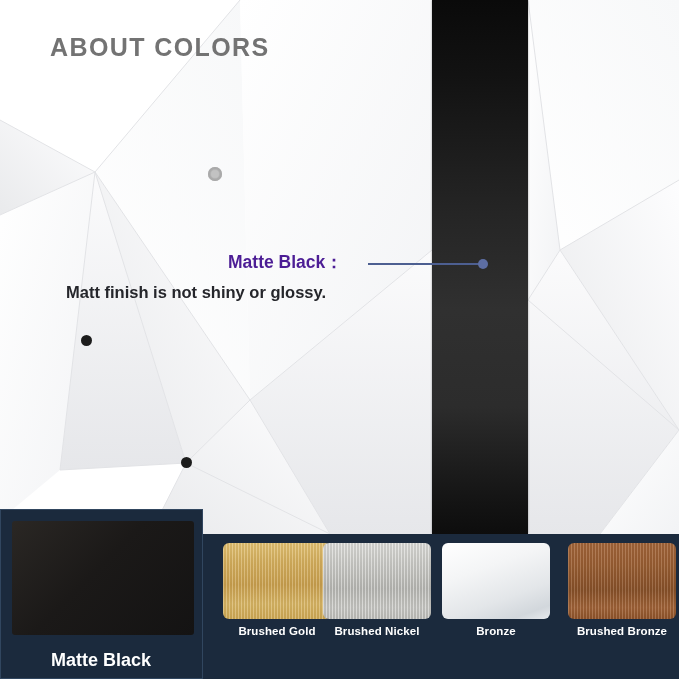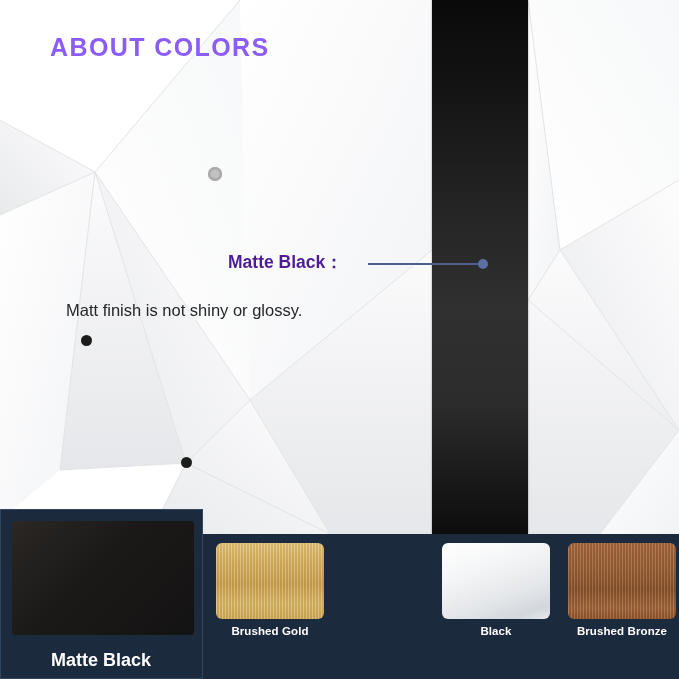--- a/index.html
+++ b/index.html
@@ -45,43 +45,42 @@
   }
 
   
   #page-title {
     position: absolute;
     left: 50px;
     top: 33px;
     font-size: 25px;
     font-weight: bold;
     letter-spacing: 1.4px;
-    color: #8b5cf6;
+    color: #737373;
     white-space: nowrap;
   }
 
   
   #callout-title {
     position: absolute;
     left: 228px;
     top: 250px;
     font-size: 17.5px;
     font-weight: bold;
     color: #4c1d95;
     white-space: nowrap;
   }
   #callout-desc {
     position: absolute;
     left: 66px;
     top: 283px;
     font-size: 16.5px;
-    font-weight: normal;
+    font-weight: bold;
     color: #25262b;
     white-space: nowrap;
-    margin-top: 18px;
   }
   #leader-line {
     position: absolute;
     left: 368px;
     top: 263px;
     width: 114px;
     height: 2px;
     background: #4d5f91;
   }
   #leader-dot {
@@ -262,29 +261,33 @@
   <div id="callout-desc">Matt finish is not shiny or glossy.</div>
   <div id="leader-line"></div>
   <div id="leader-dot"></div>
 
   <div class="deco-dot" id="deco-dot-gray"></div>
   <div class="deco-dot" id="deco-dot-black-1"></div>
   <div class="deco-dot" id="deco-dot-black-2"></div>
 
   <div id="swatch-strip">
 
-    <div class="swatch-item" style="left:216px;">
+    <div class="swatch-item" style="left:223px;">
       <div class="swatch-chip chip-gold"></div>
       <div class="swatch-label">Brushed Gold</div>
     </div>
 
+    <div class="swatch-item" style="left:323px;">
+      <div class="swatch-chip chip-nickel"></div>
+      <div class="swatch-label">Brushed Nickel</div>
+    </div>
 
     <div class="swatch-item" style="left:442px;">
       <div class="swatch-chip chip-chrome"></div>
-      <div class="swatch-label">Black</div>
+      <div class="swatch-label">Bronze</div>
     </div>
 
     <div class="swatch-item" style="left:568px;">
       <div class="swatch-chip chip-bronze"></div>
       <div class="swatch-label">Brushed Bronze</div>
     </div>
 
   </div>
 
   <div id="selected-card">

